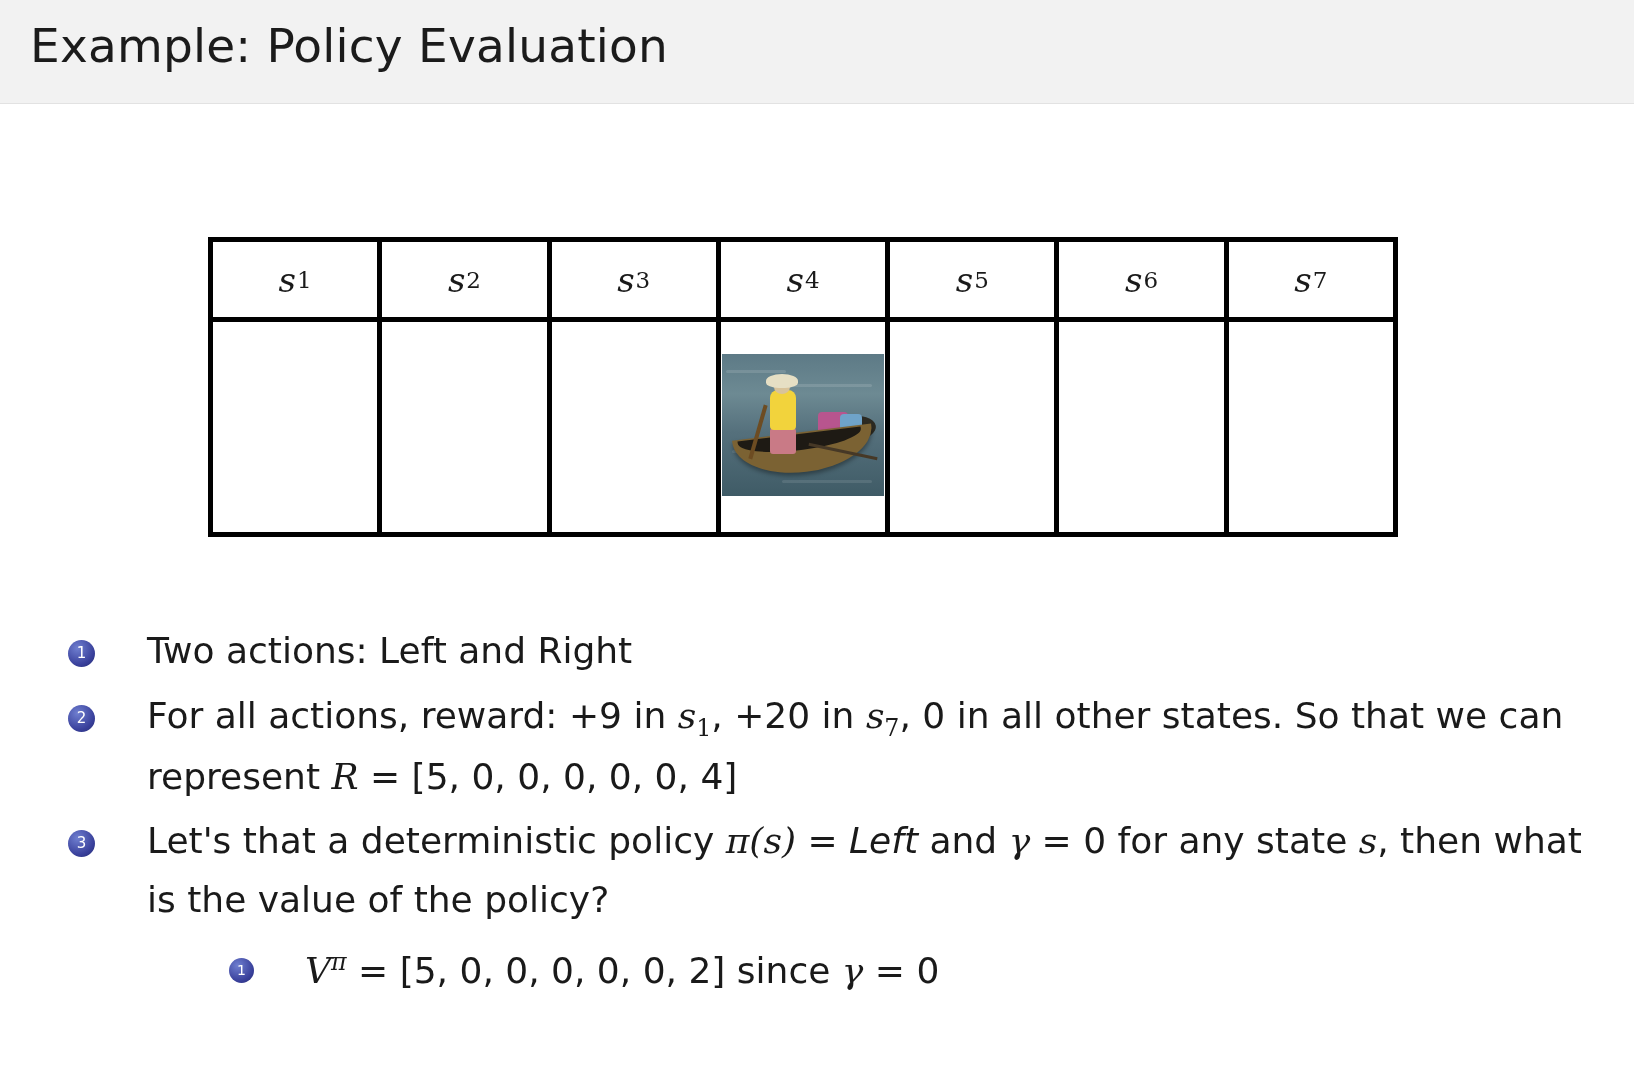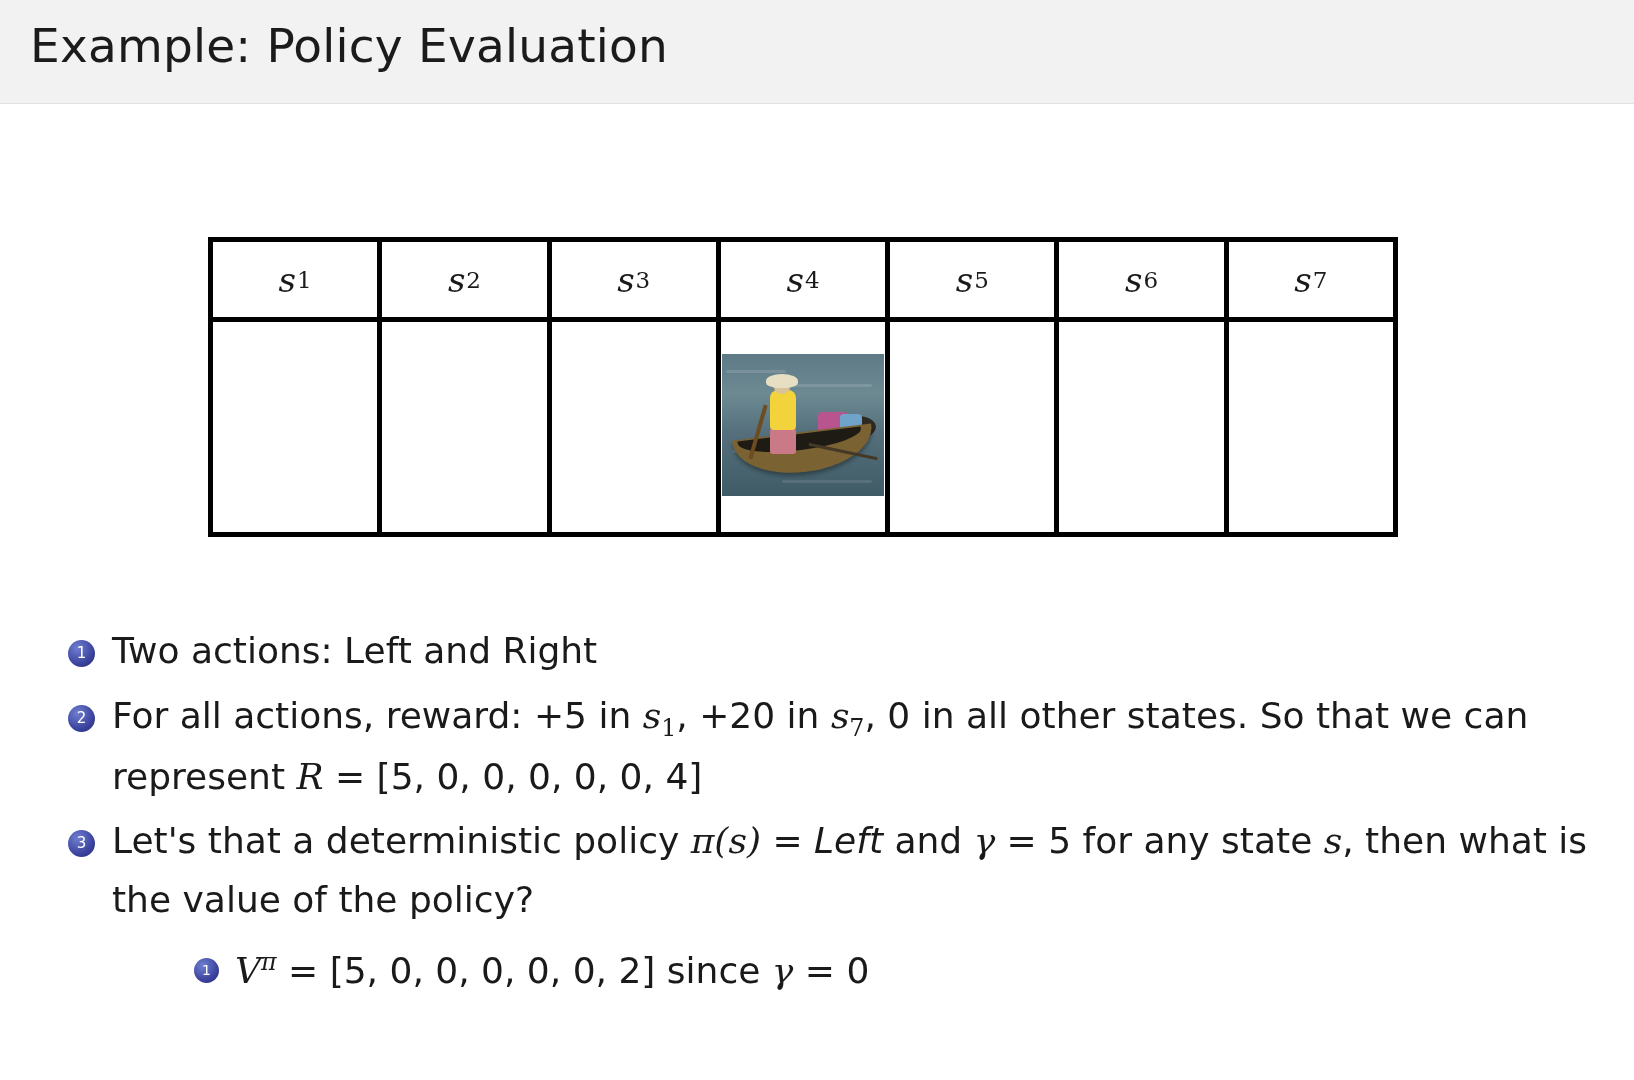--- a/index.html
+++ b/index.html
@@ -232,20 +232,21 @@
     color: #ffffff;
     font-size: 15px;
     line-height: 27px;
     text-align: center;
     margin-top: 18px;
     margin-right: 17px;
     font-family: "DejaVu Sans", sans-serif;
   }
   .bullet-text {
     flex: 1 1 auto;
+    margin-left: 35px;
   }
   .sub-bullets {
     margin-top: 12px;
     margin-left: 82px;
   }
   .sub-bullets .bullet-row {
     margin-bottom: 0;
   }
   .sub-bullets .num-badge {
     width: 25px;
@@ -367,28 +368,28 @@
     <div class="bullet-row">
       <div class="num-badge">1</div>
       <div class="bullet-text">
         <span>Two actions:  Left and Right</span>
       </div>
     </div>
 
     <div class="bullet-row">
       <div class="num-badge">2</div>
       <div class="bullet-text">
-        <span>For all actions, reward: +5 in </span><span class="mathit">s</span><span class="mathrm sub">1</span><span>, +20 in </span><span class="mathit">s</span><span class="mathrm sub">7</span><span>, 0 in all other states.  So that we can represent </span><span class="mathit">R</span><span> = [5, 0, 0, 0, 0, 0, 4]</span>
+        <span>For all actions, reward: +9 in </span><span class="mathit">s</span><span class="mathrm sub">1</span><span>, +20 in </span><span class="mathit">s</span><span class="mathrm sub">7</span><span>, 0 in all other states.  So that we can represent </span><span class="mathit">R</span><span> = [5, 0, 0, 0, 0, 0, 4]</span>
       </div>
     </div>
 
     <div class="bullet-row">
       <div class="num-badge">3</div>
       <div class="bullet-text">
-        <span>Let's that a deterministic policy </span><span class="mathit">π(s)</span><span> = </span><span class="ital">Left</span><span> and </span><span class="mathit">γ</span><span> = 5 for any state </span><span class="mathit">s</span><span>, then what is the value of the policy?</span>
+        <span>Let's that a deterministic policy </span><span class="mathit">π(s)</span><span> = </span><span class="ital">Left</span><span> and </span><span class="mathit">γ</span><span> = 0 for any state </span><span class="mathit">s</span><span>, then what is the value of the policy?</span>
 
         <div class="sub-bullets">
           <div class="bullet-row">
             <div class="num-badge">1</div>
             <div class="bullet-text">
               <span class="mathit">V</span><span class="mathit sup">π</span><span> = [5, 0, 0, 0, 0, 0, 2] since </span><span class="mathit">γ</span><span> = 0</span>
             </div>
           </div>
         </div>
 

